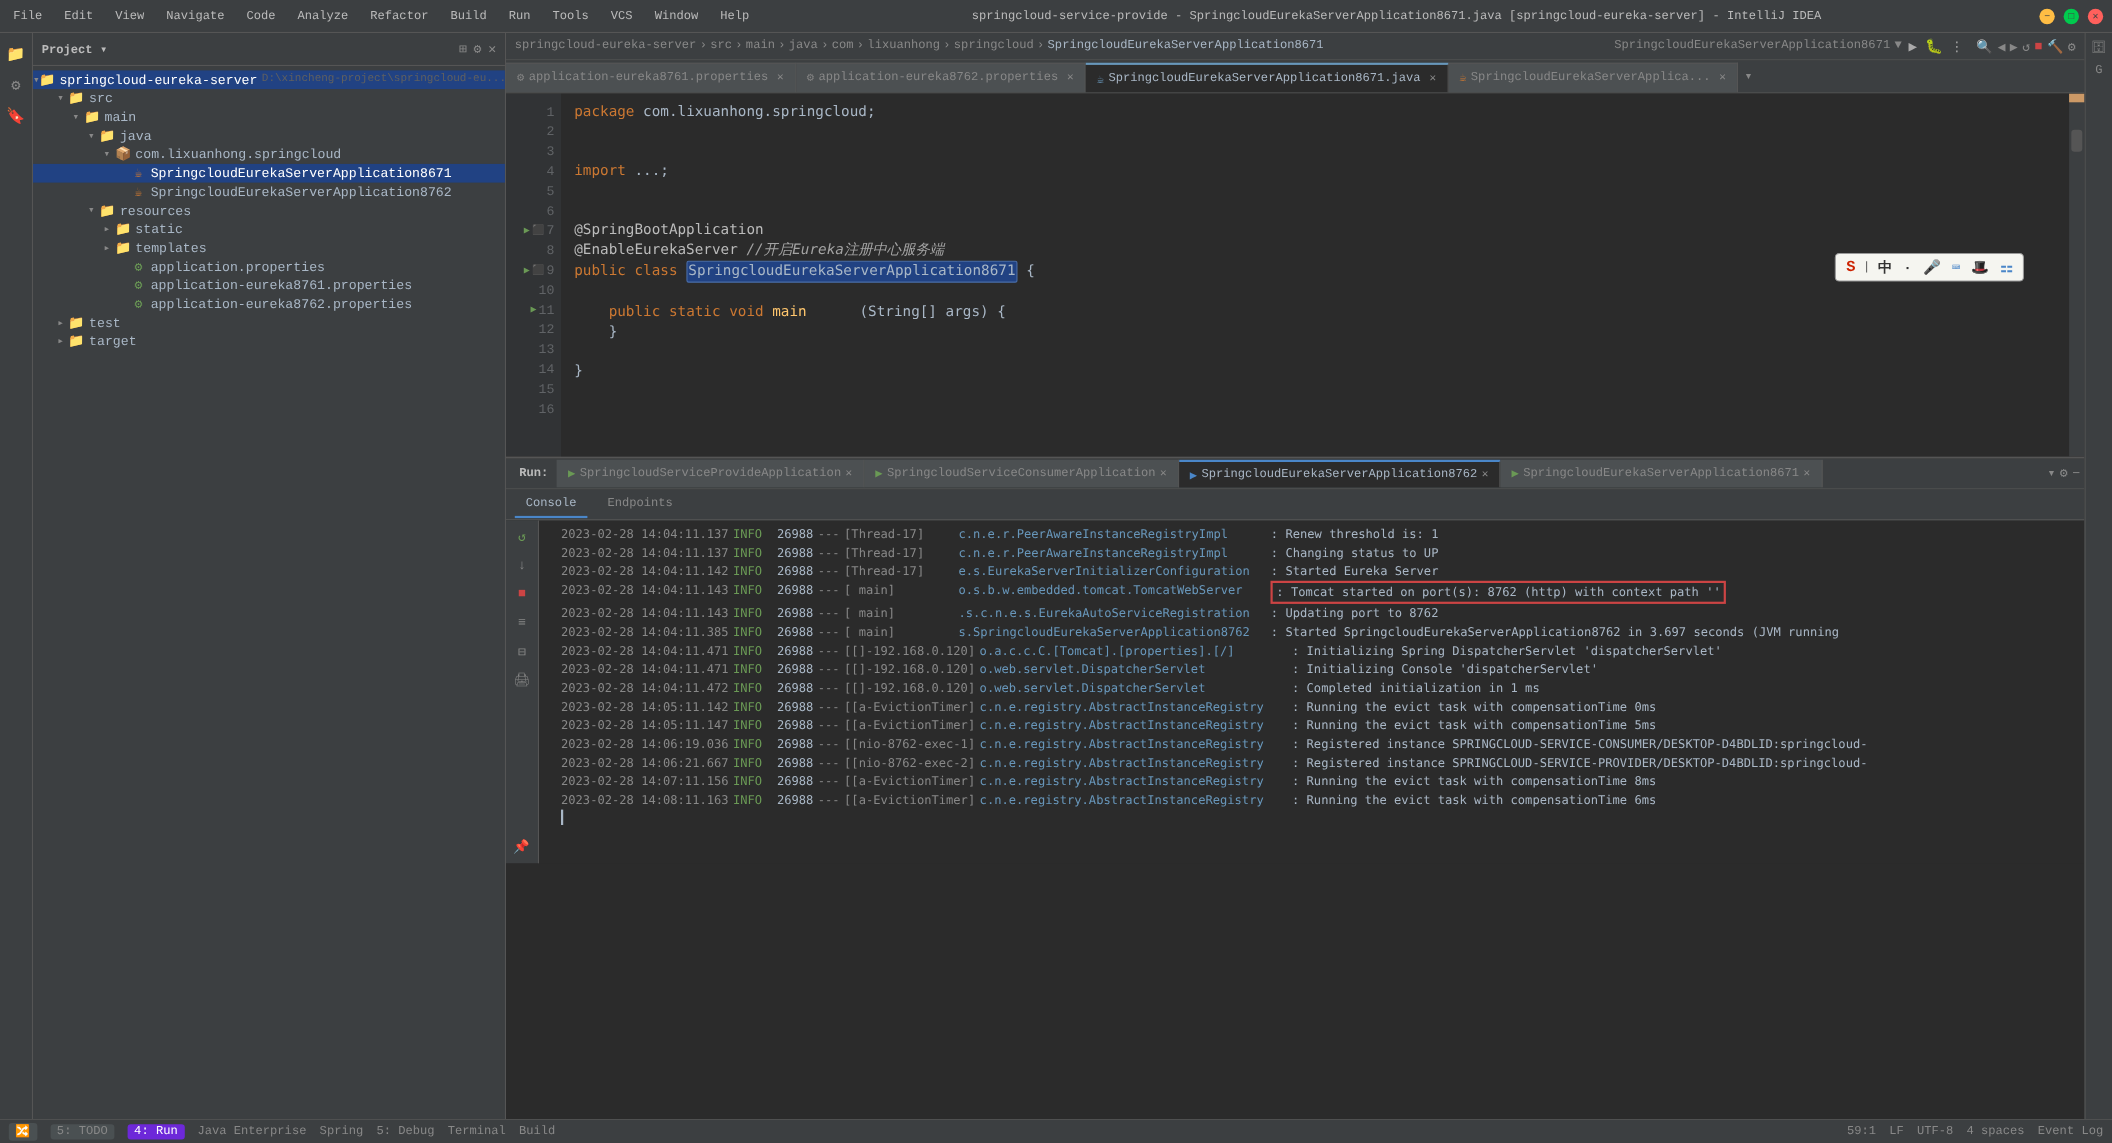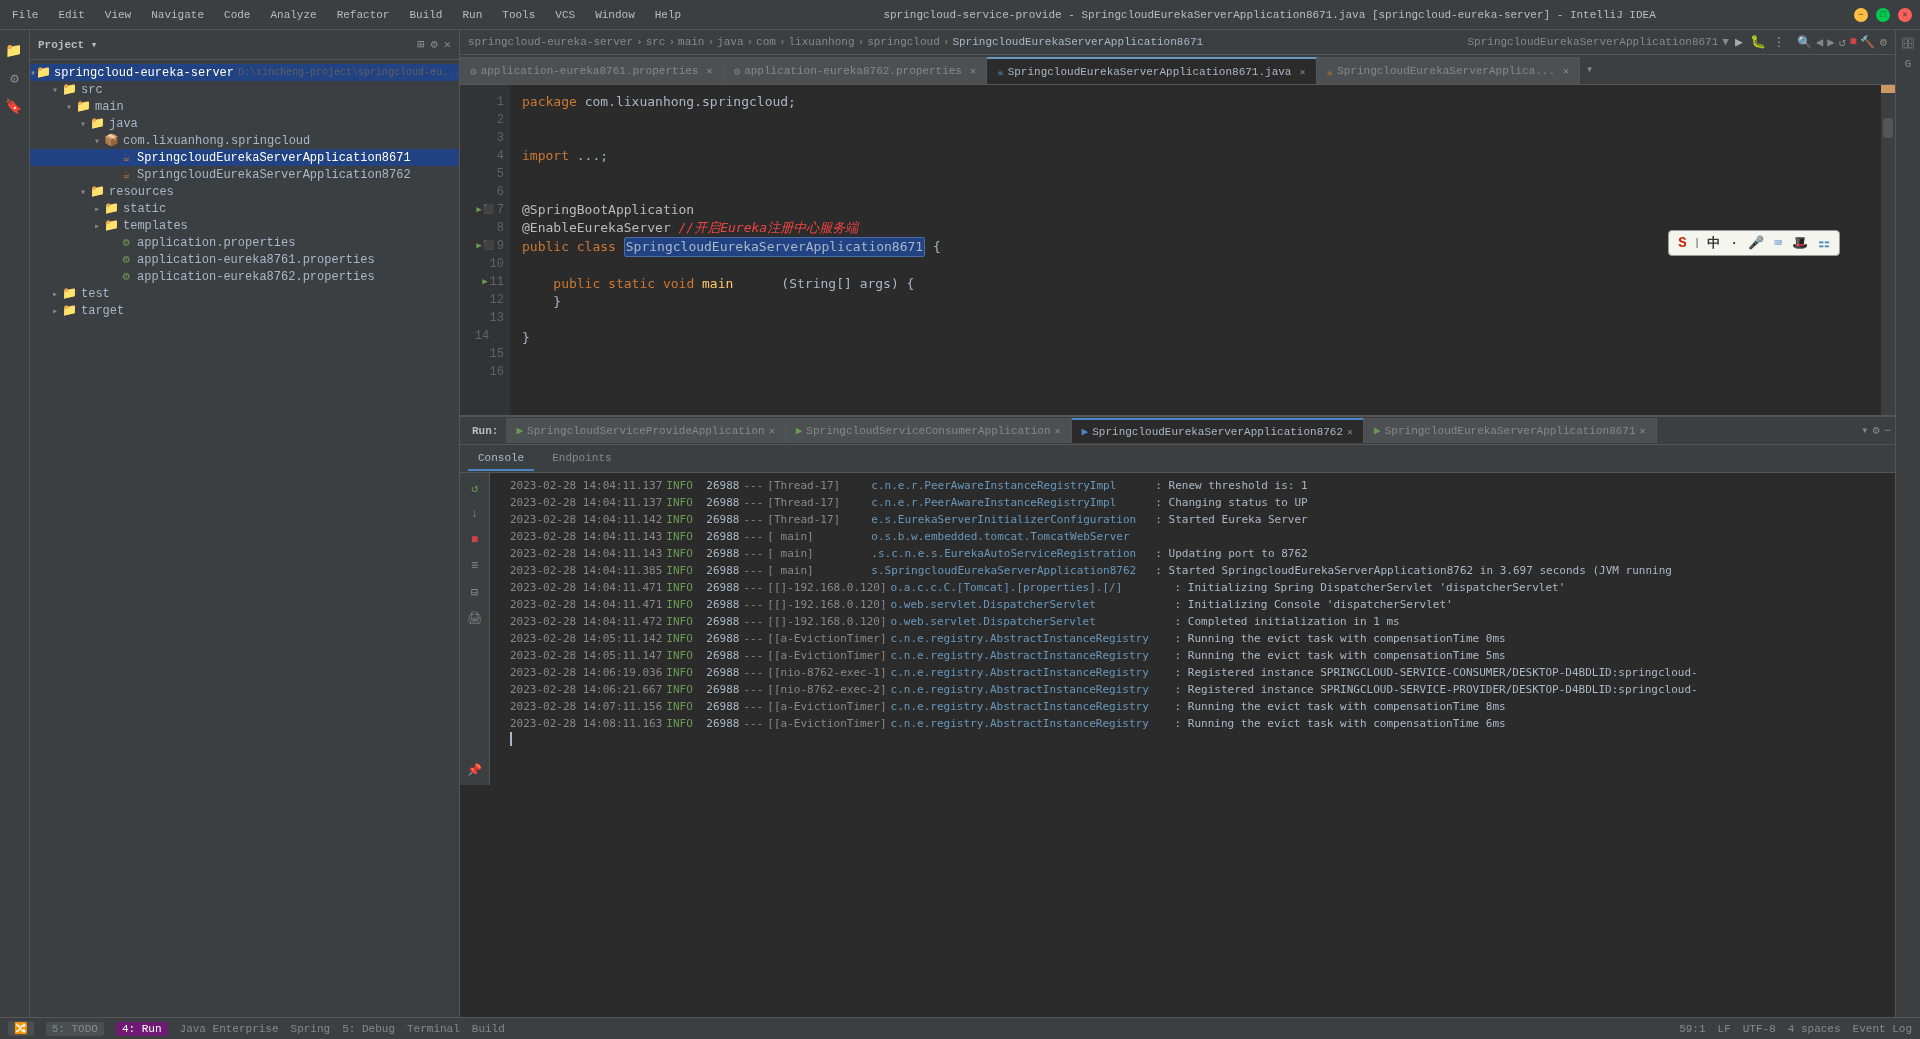--- a/index.html
+++ b/index.html
@@ -57,21 +57,21 @@
     .tab-icon-java { color: #cc7832; }
     .tab-icon-props { color: #808080; }
     .tab-icon-active { color: #6897bb; }
     #tabs-overflow { color: #888; padding: 0 6px; cursor: pointer; align-self: center; }
 
     
     #editor-area { flex: 1; display: flex; overflow: hidden; background: #2b2b2b; }
     #code-content { flex: 1; padding: 8px; font-size: 13px; line-height: 18px; overflow: auto; position: relative; }
     .code-line { display: flex; align-items: center; min-height: 18px; }
     .kw { color: #cc7832; }
-    .comment { color: #ef4444; font-style: italic; }
+    .comment { color: #a3a3a3; font-style: italic; }
     .highlight-word { background: #214283; border: 1px solid #4a6da7; border-radius: 2px; padding: 0 1px; }
 
     
     #right-icons { width: 25px; background: #3c3f41; border-left: 1px solid #555; display: flex; flex-direction: column; align-items: center; padding-top: 4px; gap: 3px; }
     .r-icon { width: 18px; height: 18px; display: flex; align-items: center; justify-content: center; font-size: 11px; color: #888; cursor: pointer; }
 
     
     #ime-toolbar { position: absolute; top: 230px; right: 80px; background: #f5f5f0; border: 1px solid #999; border-radius: 4px; display: flex; align-items: center; padding: 2px 6px; gap: 4px; z-index: 100; }
     #ime-toolbar .ime-btn { font-size: 13px; cursor: pointer; padding: 1px 3px; color: #cc2200; font-weight: bold; }
 
@@ -104,21 +104,21 @@
     .log-class { color: #6897bb; margin-right: 4px; min-width: 280px; }
     .log-msg { color: #a9b7c6; }
     .highlight-box { border: 2px solid #cc4444; padding: 0 3px; }
 
     
     #status-bar { height: 22px; background: #3c3f41; display: flex; align-items: center; justify-content: space-between; padding: 0 8px; border-top: 1px solid #555; font-size: 11px; color: #888; }
     #status-bar .left { display: flex; gap: 12px; align-items: center; }
     #status-bar .right { display: flex; gap: 12px; align-items: center; }
     .status-item { cursor: pointer; }
     .todo-badge { background: #4a5052; padding: 1px 6px; border-radius: 3px; color: #888; }
-    .run-badge { background: #701a75; padding: 1px 6px; border-radius: 3px; color: #fff; }
+    .run-badge { background: #6d28d9; padding: 1px 6px; border-radius: 3px; color: #fff; }
 
     
     ::-webkit-scrollbar { width: 8px; height: 8px; }
     ::-webkit-scrollbar-track { background: #3c3f41; }
     ::-webkit-scrollbar-thumb { background: #555; border-radius: 4px; }
 
     
     #scroll-indicator { width: 14px; background: #3c3f41; position: relative; }
     #scroll-thumb { position: absolute; top: 10%; width: 10px; height: 20px; background: #555; border-radius: 3px; left: 2px; }
 
@@ -367,21 +367,21 @@
               <span style="color:#6a9955; font-size:9px;">⬛</span>
               9
             </div>
             <div style="height:18px; line-height:18px;">10</div>
             <div style="height:18px; line-height:18px; display:flex; align-items:center; justify-content:flex-end; gap:2px;">
               <span style="color:#6a9955; font-size:9px;">▶</span>
               11
             </div>
             <div style="height:18px; line-height:18px;">12</div>
             <div style="height:18px; line-height:18px;">13</div>
-            <div style="height:18px; line-height:18px;text-align:center;">14</div>
+            <div style="height:18px; line-height:18px;">14</div>
             <div style="height:18px; line-height:18px;">15</div>
             <div style="height:18px; line-height:18px;">16</div>
           </div>
         </div>
 
         <div id="code-content" style="flex:1; background:#2b2b2b; padding:8px 12px; font-size:13px; line-height:18px; overflow:auto; font-family:'Consolas',monospace;">
           <div class="code-line">
             <span class="kw">package</span>&nbsp;<span style="color:#a9b7c6;text-align:center;">com.lixuanhong.springcloud;</span>
           </div>
           <div class="code-line">&nbsp;</div>
@@ -500,20 +500,21 @@
     <span class="log-class">e.s.EurekaServerInitializerConfiguration</span>
     <span class="log-msg">: Started Eureka Server</span>
   </div>
                 <div class="log-line">
     <span class="log-date">2023-02-28 14:04:11.143</span>
     <span class="log-level">INFO</span>
     <span class="log-pid">26988</span>
     <span style="color:#888;margin-right:4px;">---</span>
     <span class="log-thread">[    main]</span>
     <span class="log-class">o.s.b.w.embedded.tomcat.TomcatWebServer</span>
+    <span class="log-msg highlight-box">: Tomcat started on port(s): 8762 (http) with context path ''</span>
   </div>
                 <div class="log-line">
     <span class="log-date">2023-02-28 14:04:11.143</span>
     <span class="log-level">INFO</span>
     <span class="log-pid">26988</span>
     <span style="color:#888;margin-right:4px;">---</span>
     <span class="log-thread">[    main]</span>
     <span class="log-class">.s.c.n.e.s.EurekaAutoServiceRegistration</span>
     <span class="log-msg">: Updating port to 8762</span>
   </div>

